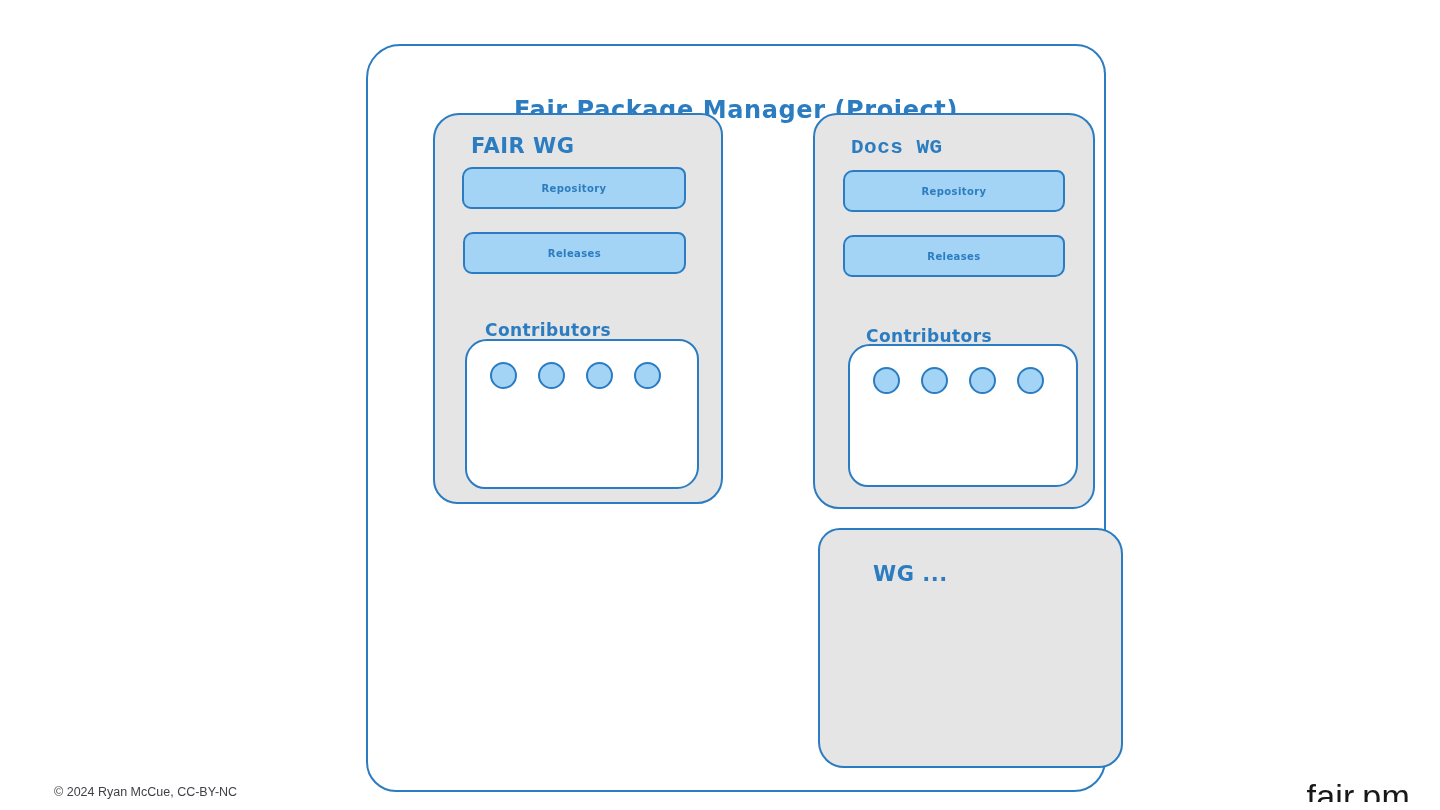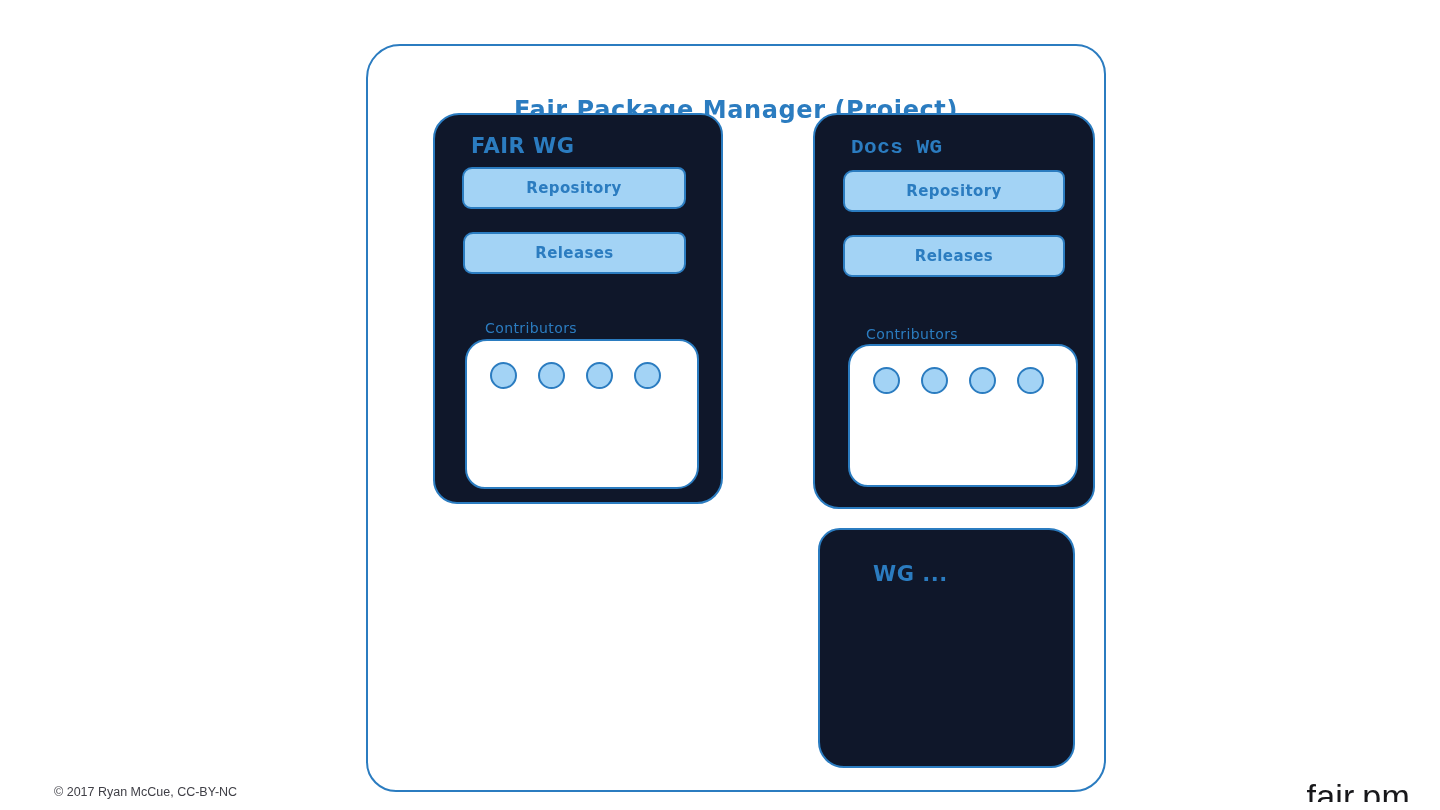--- a/index.html
+++ b/index.html
@@ -21,45 +21,45 @@
     border-radius:34px 30px 32px 30px;
     background:#ffffff;
   }
   .frame-title{
     position:absolute;left:0;right:0;top:42px;
     text-align:center;font-size:24px;font-weight:700;
     color:var(--text);letter-spacing:0.6px;
   }
   .wg-box{
     position:absolute;border:2.2px solid var(--stroke);
-    background:#0f172a;
+    background:#e5e5e5;
   }
   .wg-fair{left:65px;top:67px;width:290px;height:391px;border-radius:26px 22px 26px 24px;}
   .wg-docs{left:445px;top:67px;width:282px;height:396px;border-radius:24px 26px 22px 26px;}
-  .wg-placeholder{left:450px;top:482px;width:257px;height:240px;border-radius:22px 26px 24px 26px;}
+  .wg-placeholder{left:450px;top:482px;width:305px;height:240px;border-radius:22px 26px 24px 26px;}
   .wg-title{
     position:absolute;font-size:21px;font-weight:700;color:var(--text);letter-spacing:0.5px;
   }
   .wg-fair .wg-title{left:28px;top:11px;}
   .wg-docs .wg-title{left:28px;top:13px;font-family:Liberation Mono, monospace;}
   .wg-placeholder .wg-title{left:45px;top:24px;}
   .btn{
     position:absolute;height:42px;
     background:var(--fill);
     border:2.2px solid var(--stroke);
     border-radius:10px 8px 10px 9px;
     display:flex;align-items:center;justify-content:center;
-    font-size:15px;font-weight:700;color:var(--text);letter-spacing:0.4px;
+    font-size:10px;font-weight:700;color:var(--text);letter-spacing:0.4px;
   }
   .wg-fair .btn-1{left:27px;top:52px;width:224px;}
   .wg-fair .btn-2{left:28px;top:117px;width:223px;}
   .wg-docs .btn-1{left:28px;top:55px;width:222px;}
   .wg-docs .btn-2{left:28px;top:120px;width:222px;}
   .contrib-label{
-    position:absolute;font-size:14px;font-weight:400;color:var(--text);letter-spacing:0.4px;text-align:right;
+    position:absolute;font-size:17px;font-weight:700;color:var(--text);letter-spacing:0.4px;text-align:right;
   }
   .wg-fair .contrib-label{left:42px;top:197px;}
   .wg-docs .contrib-label{left:43px;top:203px;}
   .contrib-box{
     position:absolute;border:2.2px solid var(--stroke);
     border-radius:22px 20px 22px 20px;background:#ffffff;
   }
   .wg-fair .contrib-box{left:30px;top:224px;width:234px;height:150px;}
   .wg-docs .contrib-box{left:33px;top:229px;width:230px;height:143px;}
   .avatars{
@@ -119,17 +119,17 @@
           </div>
       </div>
     </div>
 
     <div class="wg-box wg-placeholder">
       <div class="wg-title">WG ...</div>
     </div>
 
   </div>
 
-  <div class="footer-left">© 2017 Ryan McCue, CC-BY-NC</div>
+  <div class="footer-left">© 2024 Ryan McCue, CC-BY-NC</div>
 
   <div class="footer-right">fair.pm</div>
 
 </div>
 
 </body></html>

